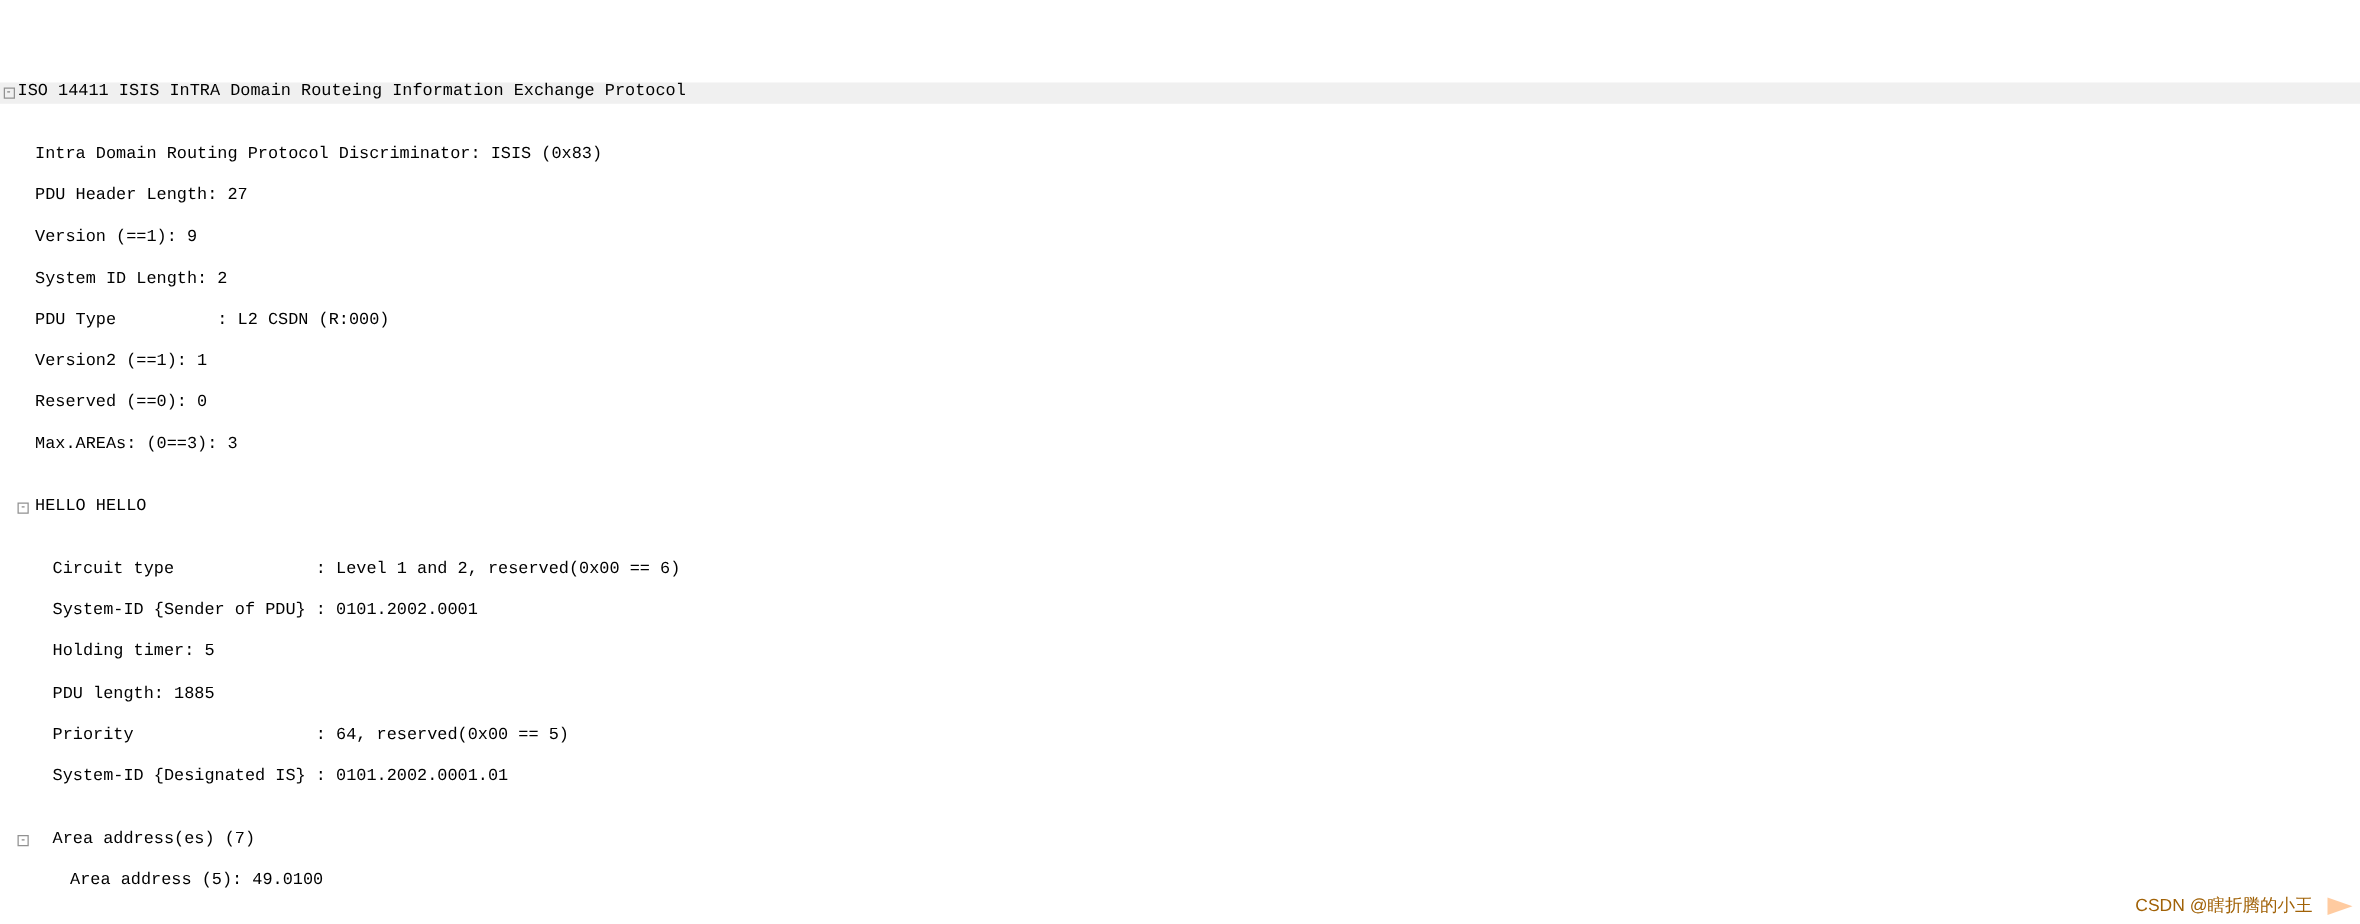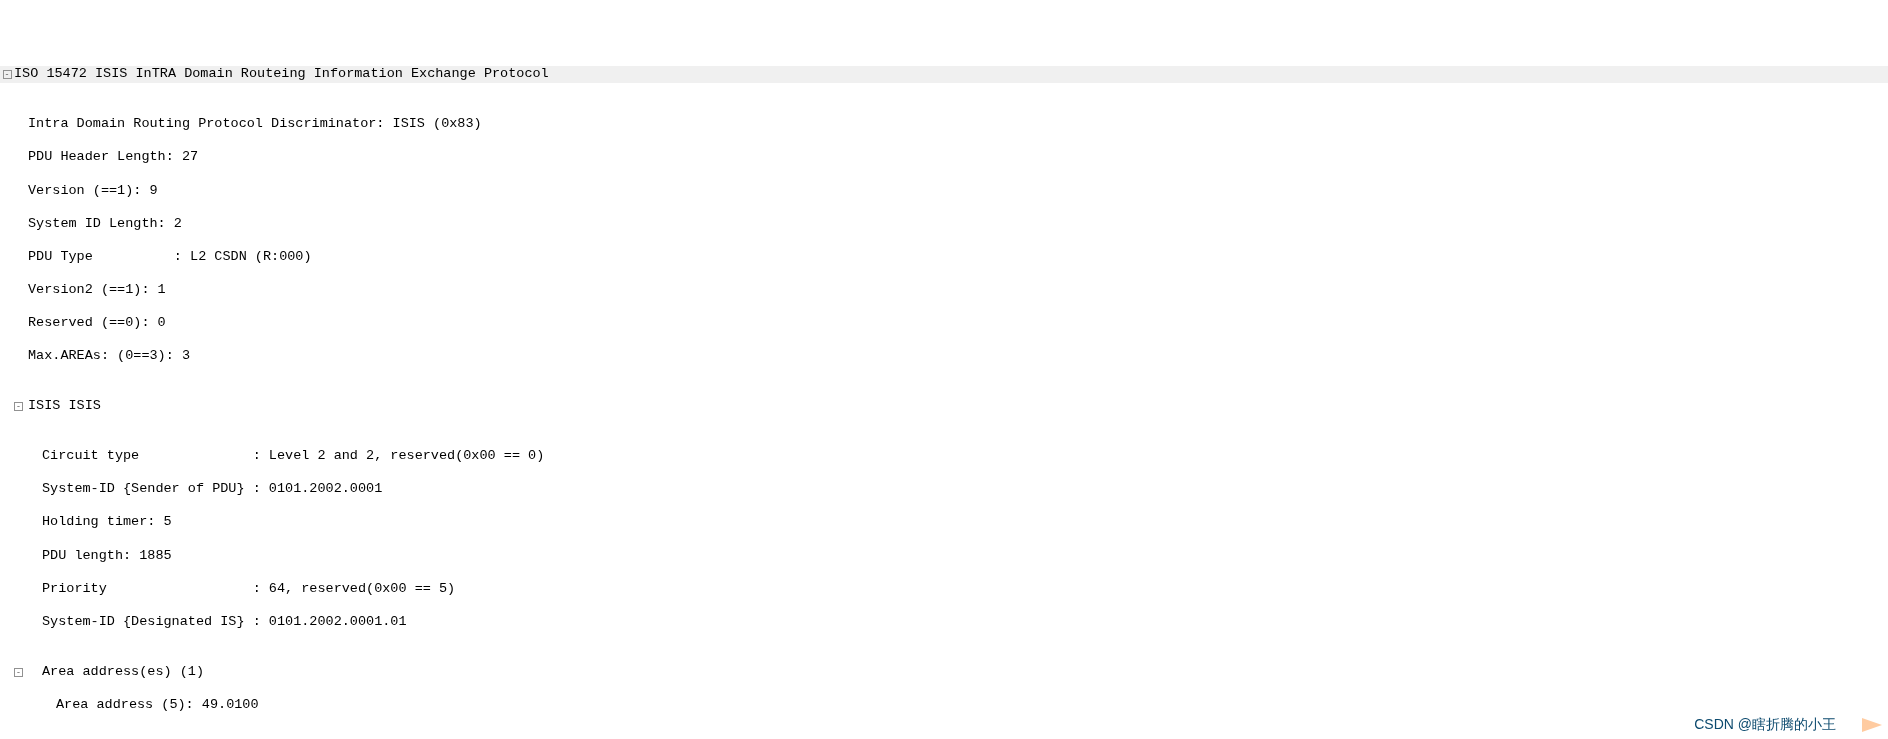--- a/index.html
+++ b/index.html
@@ -25,59 +25,59 @@
       color: #626262;
       margin-top: 3.5px;
       cursor: pointer;
       user-select: none;
       font-family: monospace;
     }
     .ind { display: inline-block; }
     .i1 { width: 14px; } .i2 { width: 28px; } .i3 { width: 42px; }
     .watermark {
       position: fixed; right: 14px; bottom: 6px;
-      color: #0c4a6e; font-family: Arial,"Microsoft YaHei",sans-serif;
-      font-size: 14px; display: flex; align-items: center; gap: 18px; justify-content: flex-end;
+      color: #a16207; font-family: Arial,"Microsoft YaHei",sans-serif;
+      font-size: 14px; display: flex; align-items: center; gap: 4px; justify-content: flex-end;
     }
     .wm-tri {
       width: 0; height: 0;
       border-left: 20px solid #ffb980;
       border-top: 7px solid transparent;
       border-bottom: 7px solid transparent;
       opacity: .75; transform: translateX(8px);
     }
   </style>
 </head>
 <body>
 
 
 
 <div class="row hdr">
-  <span class="gut"><span class="exp">-</span></span><span>ISO 15472 ISIS InTRA Domain Routeing Information Exchange Protocol</span>
+  <span class="gut"><span class="exp">-</span></span><span>ISO 14411 ISIS InTRA Domain Routeing Information Exchange Protocol</span>
 </div>
 
 <div class="row"><span class="gut"></span><span class="ind i1"></span><span>Intra Domain Routing Protocol Discriminator: ISIS (0x83)</span></div>
 <div class="row"><span class="gut"></span><span class="ind i1"></span><span>PDU Header Length: 27</span></div>
 <div class="row"><span class="gut"></span><span class="ind i1"></span><span>Version (==1): 9</span></div>
 <div class="row"><span class="gut"></span><span class="ind i1"></span><span>System ID Length: 2</span></div>
 <div class="row"><span class="gut"></span><span class="ind i1"></span><span>PDU Type          : L2 CSDN (R:000)</span></div>
 <div class="row"><span class="gut"></span><span class="ind i1"></span><span>Version2 (==1): 1</span></div>
 <div class="row"><span class="gut"></span><span class="ind i1"></span><span>Reserved (==0): 0</span></div>
 <div class="row"><span class="gut"></span><span class="ind i1"></span><span>Max.AREAs: (0==3): 3</span></div>
 
-<div class="row"><span class="gut"></span><span class="ind i1"><span class="exp">-</span></span><span>ISIS ISIS</span></div>
+<div class="row"><span class="gut"></span><span class="ind i1"><span class="exp">-</span></span><span>HELLO HELLO</span></div>
 
-<div class="row"><span class="gut"></span><span class="ind i2"></span><span>Circuit type              : Level 2 and 2, reserved(0x00 == 0)</span></div>
+<div class="row"><span class="gut"></span><span class="ind i2"></span><span>Circuit type              : Level 1 and 2, reserved(0x00 == 6)</span></div>
 <div class="row"><span class="gut"></span><span class="ind i2"></span><span>System-ID {Sender of PDU} : 0101.2002.0001</span></div>
 <div class="row"><span class="gut"></span><span class="ind i2"></span><span>Holding timer: 5</span></div>
 <div class="row"><span class="gut"></span><span class="ind i2"></span><span>PDU length: 1885</span></div>
 <div class="row"><span class="gut"></span><span class="ind i2"></span><span>Priority                  : 64, reserved(0x00 == 5)</span></div>
 <div class="row"><span class="gut"></span><span class="ind i2"></span><span>System-ID {Designated IS} : 0101.2002.0001.01</span></div>
 
-<div class="row"><span class="gut"></span><span class="ind i2"><span class="exp">-</span></span><span>Area address(es) (1)</span></div>
+<div class="row"><span class="gut"></span><span class="ind i2"><span class="exp">-</span></span><span>Area address(es) (7)</span></div>
 <div class="row"><span class="gut"></span><span class="ind i3"></span><span>Area address (5): 49.0100</span></div>
 
 
 
 
 
 
 
 
 

